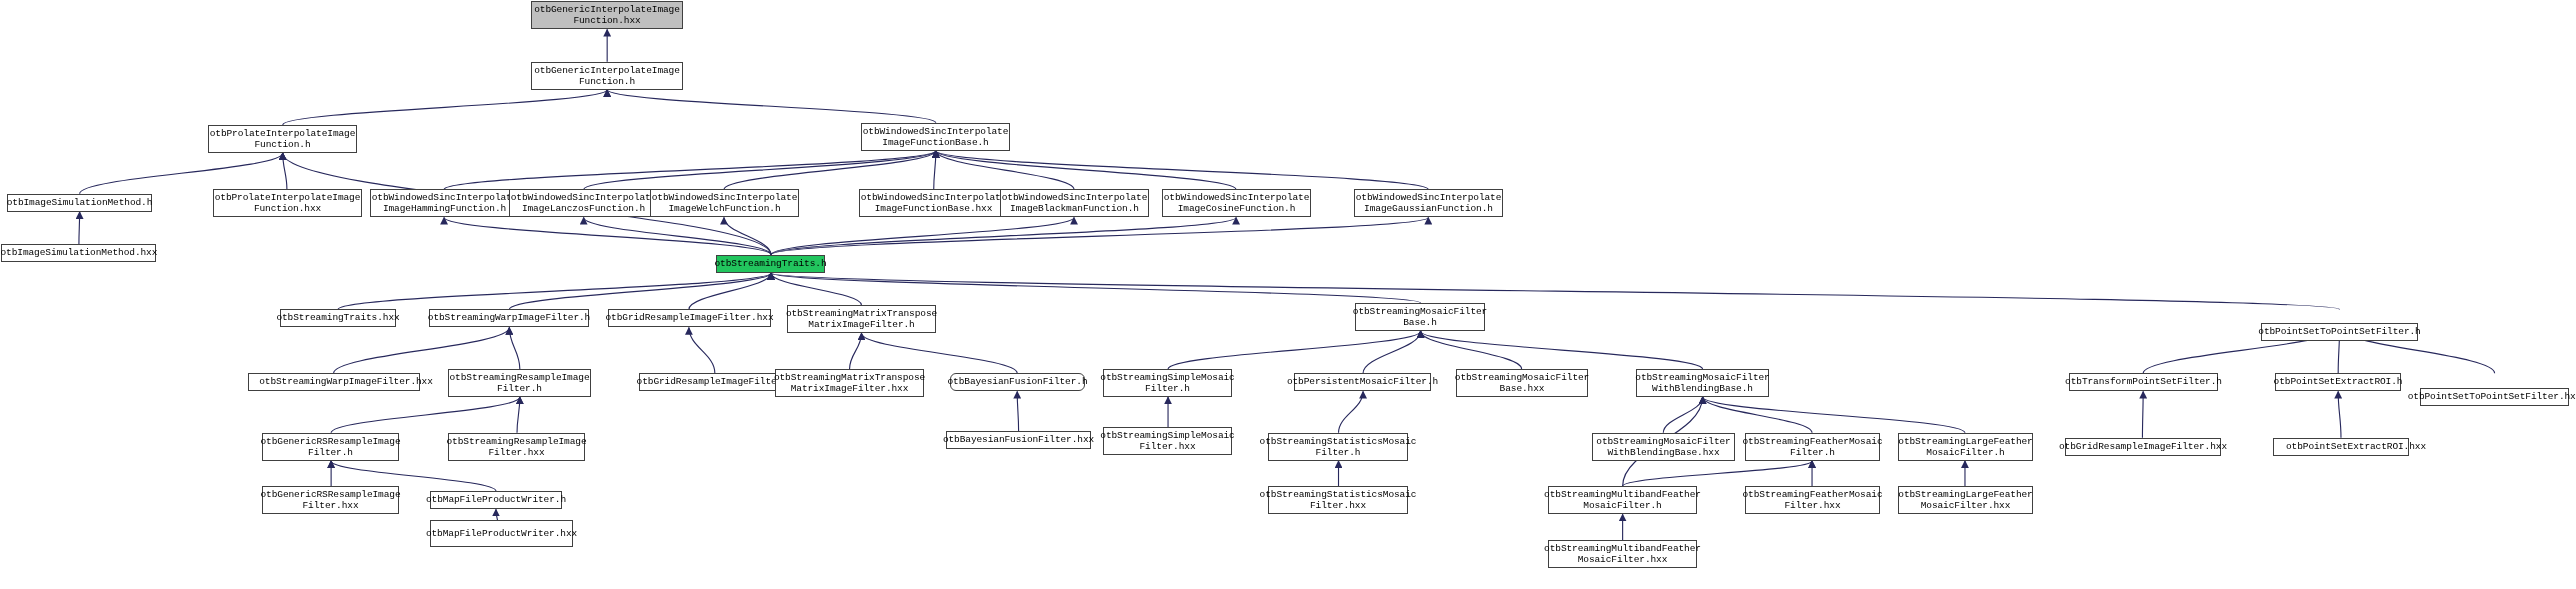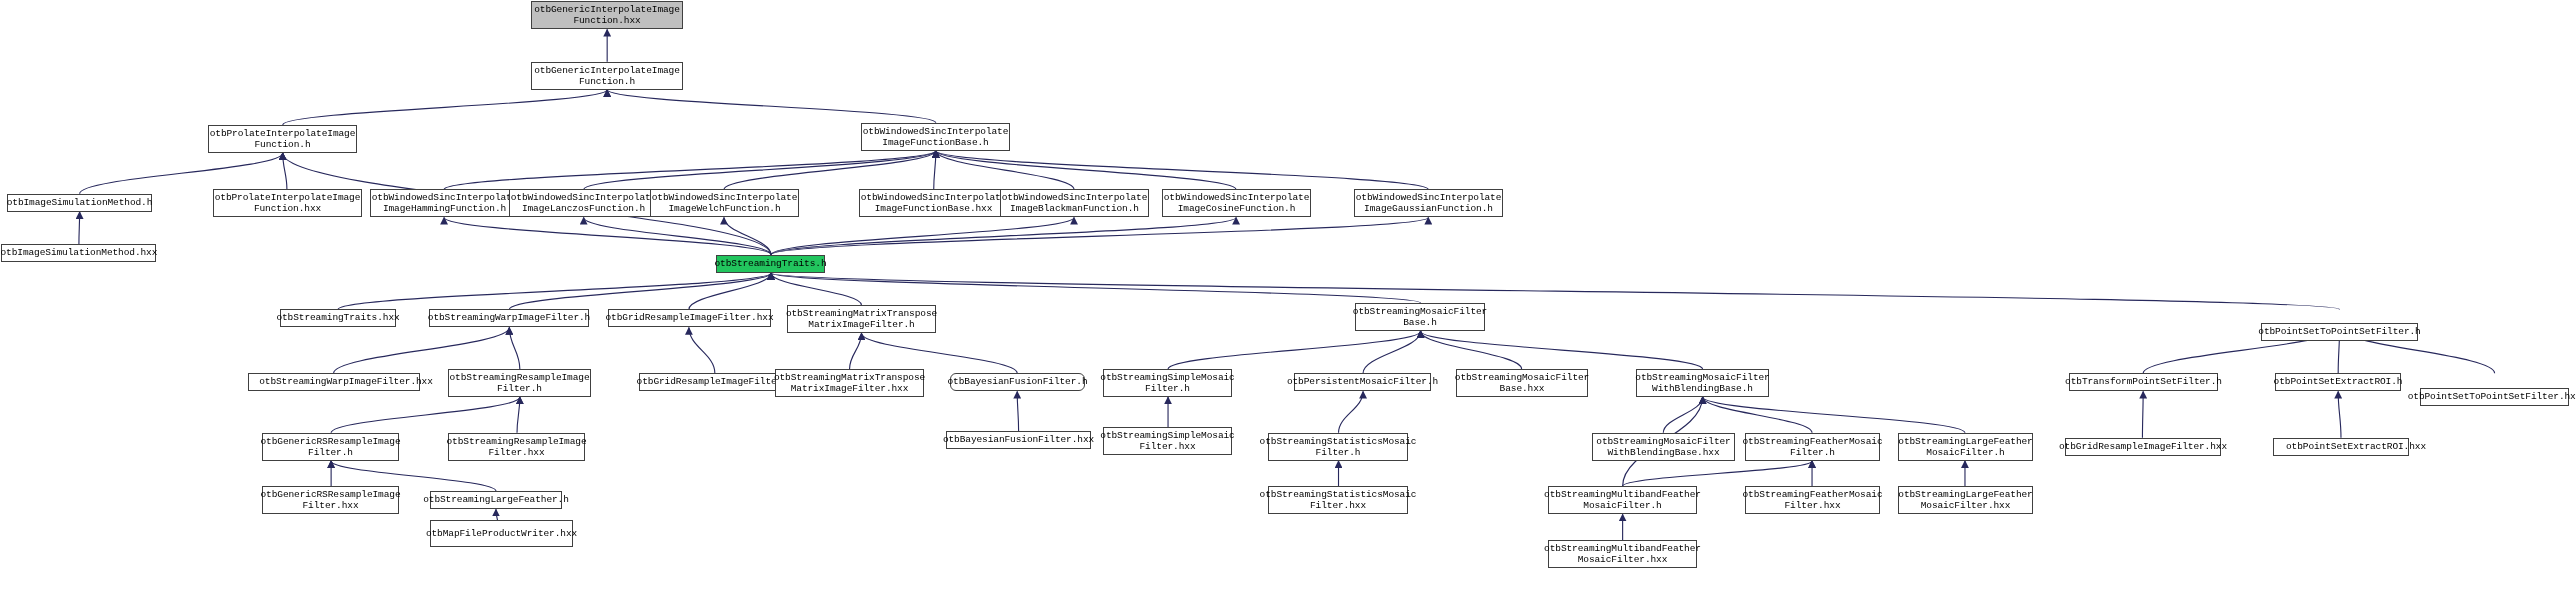--- a/index.html
+++ b/index.html
@@ -173,21 +173,21 @@
 WithBlendingBase.hxx</div>
     <div class="node" style="left: 1745px; top: 433px; width: 135px; height: 28px; background: rgb(255, 255, 255); border-color: rgb(64, 64, 64);">otbStreamingFeatherMosaic
 Filter.h</div>
     <div class="node" style="left: 1898px; top: 433px; width: 135px; height: 28px; background: rgb(255, 255, 255); border-color: rgb(64, 64, 64);">otbStreamingLargeFeather
 MosaicFilter.h</div>
     <div class="node" style="left: 2065px; top: 438px; width: 156px; height: 18px; background: rgb(255, 255, 255); border-color: rgb(64, 64, 64);">otbGridResampleImageFilter.hxx</div>
     <div class="node" style="left: 2273px; top: 438px; width: 136px; height: 18px; background: rgb(255, 255, 255); border-color: rgb(64, 64, 64); padding-left: 30px;">otbPointSetExtractROI.hxx</div>
     <div class="node" style="left: 1.4px; top: 244px; width: 155px; height: 18px; background: rgb(255, 255, 255); border-color: rgb(64, 64, 64);">otbImageSimulationMethod.hxx</div>
     <div class="node" style="left: 262px; top: 486px; width: 137px; height: 28px; background: rgb(255, 255, 255); border-color: rgb(64, 64, 64);">otbGenericRSResampleImage
 Filter.hxx</div>
-    <div class="node" style="left: 430px; top: 491px; width: 132px; height: 18px; background: rgb(255, 255, 255); border-color: rgb(64, 64, 64);">otbStreamingLargeFeather.h</div>
+    <div class="node" style="left: 430px; top: 491px; width: 132px; height: 18px; background: rgb(255, 255, 255); border-color: rgb(64, 64, 64);">otbMapFileProductWriter.h</div>
     <div class="node" style="left: 1268px; top: 486px; width: 140px; height: 28px; background: rgb(255, 255, 255); border-color: rgb(64, 64, 64);">otbStreamingStatisticsMosaic
 Filter.hxx</div>
     <div class="node" style="left: 1548px; top: 486px; width: 149px; height: 28px; background: rgb(255, 255, 255); border-color: rgb(64, 64, 64);">otbStreamingMultibandFeather
 MosaicFilter.h</div>
     <div class="node" style="left: 1745px; top: 486px; width: 135px; height: 28px; background: rgb(255, 255, 255); border-color: rgb(64, 64, 64);">otbStreamingFeatherMosaic
 Filter.hxx</div>
     <div class="node" style="left: 1898px; top: 486px; width: 135px; height: 28px; background: rgb(255, 255, 255); border-color: rgb(64, 64, 64);">otbStreamingLargeFeather
 MosaicFilter.hxx</div>
     <div class="node" style="left: 430px; top: 520px; width: 143px; height: 27px; background: rgb(255, 255, 255); border-color: rgb(64, 64, 64);">otbMapFileProductWriter.hxx</div>
     <div class="node" style="left: 1548px; top: 540px; width: 149px; height: 28px; background: rgb(255, 255, 255); border-color: rgb(64, 64, 64);">otbStreamingMultibandFeather

